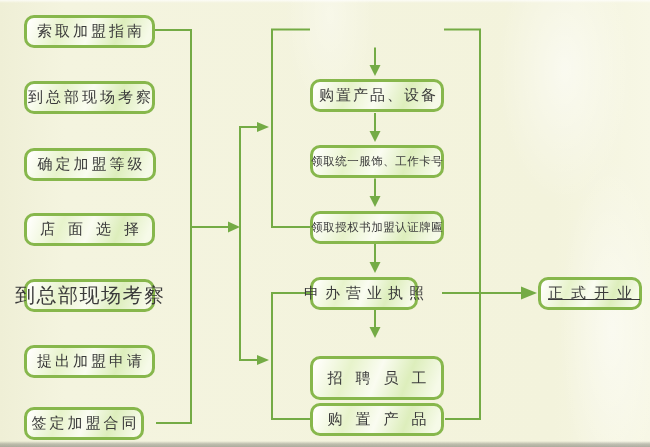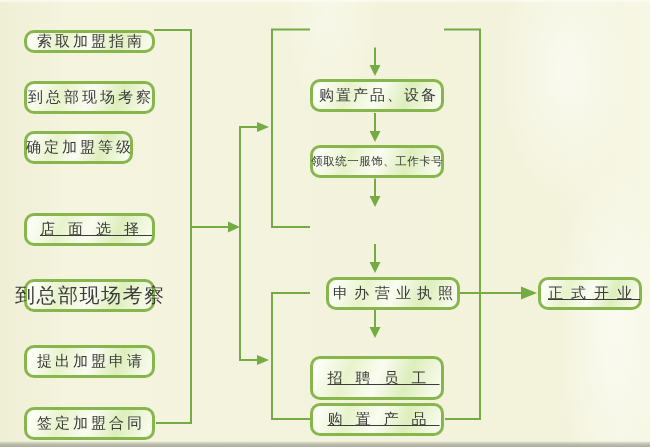--- a/index.html
+++ b/index.html
@@ -22,21 +22,21 @@
     display:flex;align-items:center;justify-content:center;
     border:3px solid var(--border);border-radius:10px;
     background:linear-gradient(112deg,#fefef9 4%,#e7f3cb 28%,#fafcf1 50%,#ddeebc 72%,#f6fae8 94%);
     font-size:15px;letter-spacing:3px;padding-left:3px;
     white-space:nowrap;text-align:center;
   }
   .ch7{font-size:20px;letter-spacing:1.5px;padding-left:1.5px;}
   .small{font-size:11.5px;letter-spacing:.5px;padding-left:.5px;}
   .ls-mid{letter-spacing:6px;padding-left:6px;}
   .ls-mid2{letter-spacing:8px;padding-left:8px;text-decoration:underline;}
-  .ls-wide{letter-spacing:13px;padding-left:13px;text-decoration:underline;}
+  .ls-wide{letter-spacing:13px;padding-left:13px;}
   svg.connectors{position:absolute;left:0;top:0;}
   .cline{stroke:var(--line);stroke-width:2;fill:none;}
   .ahead{fill:var(--line);stroke:none;}
 </style>
 </head>
 <body>
 
 <div class="stage">
 
   <svg class="connectors" width="650" height="447" viewBox="0 0 650 447">
@@ -75,29 +75,30 @@
       <polygon class="ahead" points="369.5,196 380.5,196 375,207"></polygon>
       <line class="cline" x1="375" y1="244" x2="375" y2="263"></line>
       <polygon class="ahead" points="369.5,262 380.5,262 375,273"></polygon>
       <line class="cline" x1="375" y1="310" x2="375" y2="328"></line>
       <polygon class="ahead" points="369.5,327 380.5,327 375,338"></polygon>
       <line class="cline" x1="375" y1="375.5" x2="375" y2="390"></line>
       <polygon class="ahead" points="369.5,389 380.5,389 375,400"></polygon>
     </g>
   </svg>
 
-  <div class="box" style="left:24px;top:30px;width:131px;height:23px">索取加盟指南</div>
+  <div class="box" style="left:24px;top:15px;width:131px;height:33px">索取加盟指南</div>
   <div class="box" style="left:24px;top:81px;width:131px;height:33px">到总部现场考察</div>
-  <div class="box" style="left:24px;top:131px;width:109px;height:33px">确定加盟等级</div>
+  <div class="box" style="left:24px;top:148px;width:132px;height:33px">确定加盟等级</div>
   <div class="box ls-wide" style="left:24px;top:213px;width:131px;height:33px">店面选择</div>
   <div class="box ch7" style="left:24px;top:279px;width:131px;height:33px">到总部现场考察</div>
   <div class="box" style="left:24px;top:345px;width:131px;height:33px">提出加盟申请</div>
-  <div class="box" style="left:24px;top:407px;width:131px;height:33px">签定加盟合同</div>
+  <div class="box" style="left:24px;top:407px;width:120px;height:33px">签定加盟合同</div>
 
   <div class="box" style="left:310px;top:79px;width:134px;height:33px;letter-spacing:2px">购置产品、设备</div>
   <div class="box small" style="left:310px;top:145px;width:134px;height:33px">领取统一服饰、工作卡号</div>
-  <div class="box ls-mid" style="left:326px;top:277px;width:134px;height:33px">申办营业执照</div>
+  <div class="box small" style="left:310px;top:211px;width:134px;height:33px">领取授权书加盟认证牌匾</div>
+  <div class="box ls-mid" style="left:310px;top:277px;width:108px;height:33px">申办营业执照</div>
   <div class="box ls-wide" style="left:310px;top:356px;width:134px;height:44px">招聘员工</div>
   <div class="box ls-wide" style="left:310px;top:403px;width:134px;height:33px">购置产品</div>
 
   <div class="box ls-mid2" style="left:538px;top:277px;width:104px;height:33px">正式开业</div>
 
 </div>
 
 </body></html>

